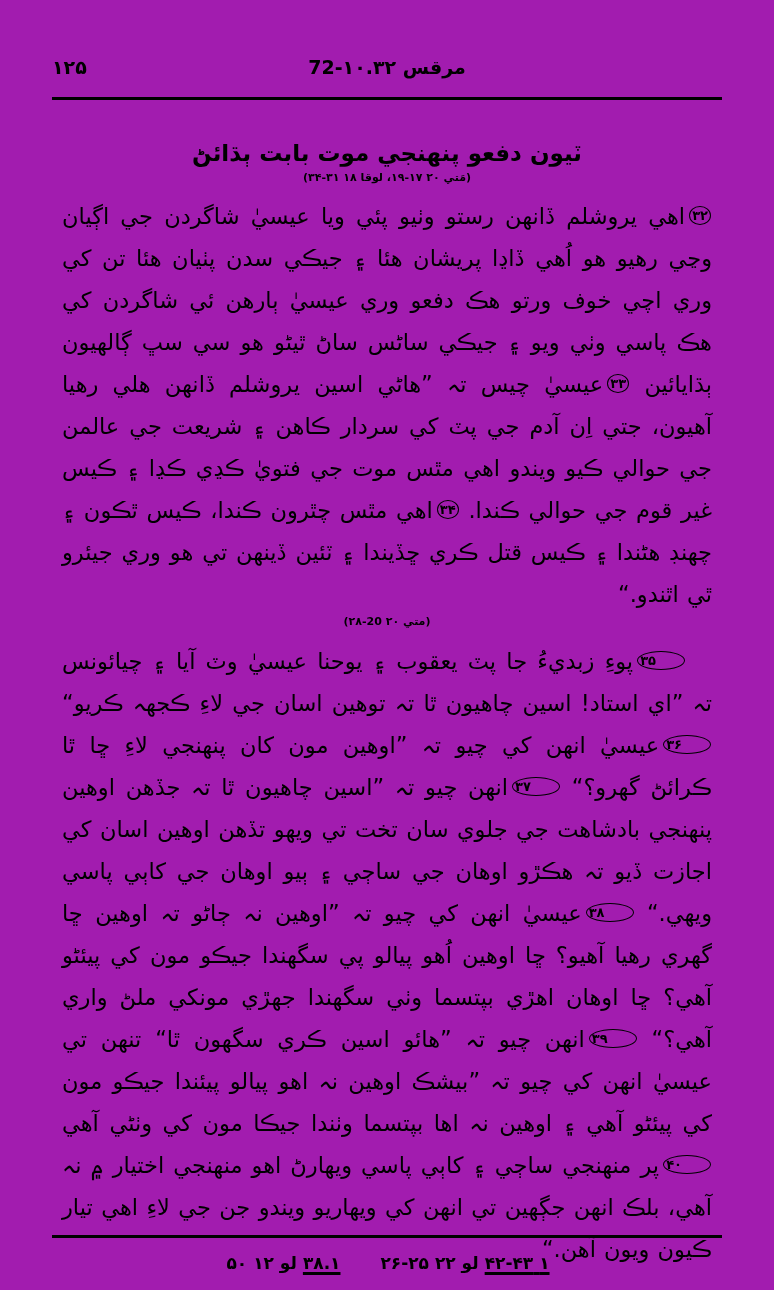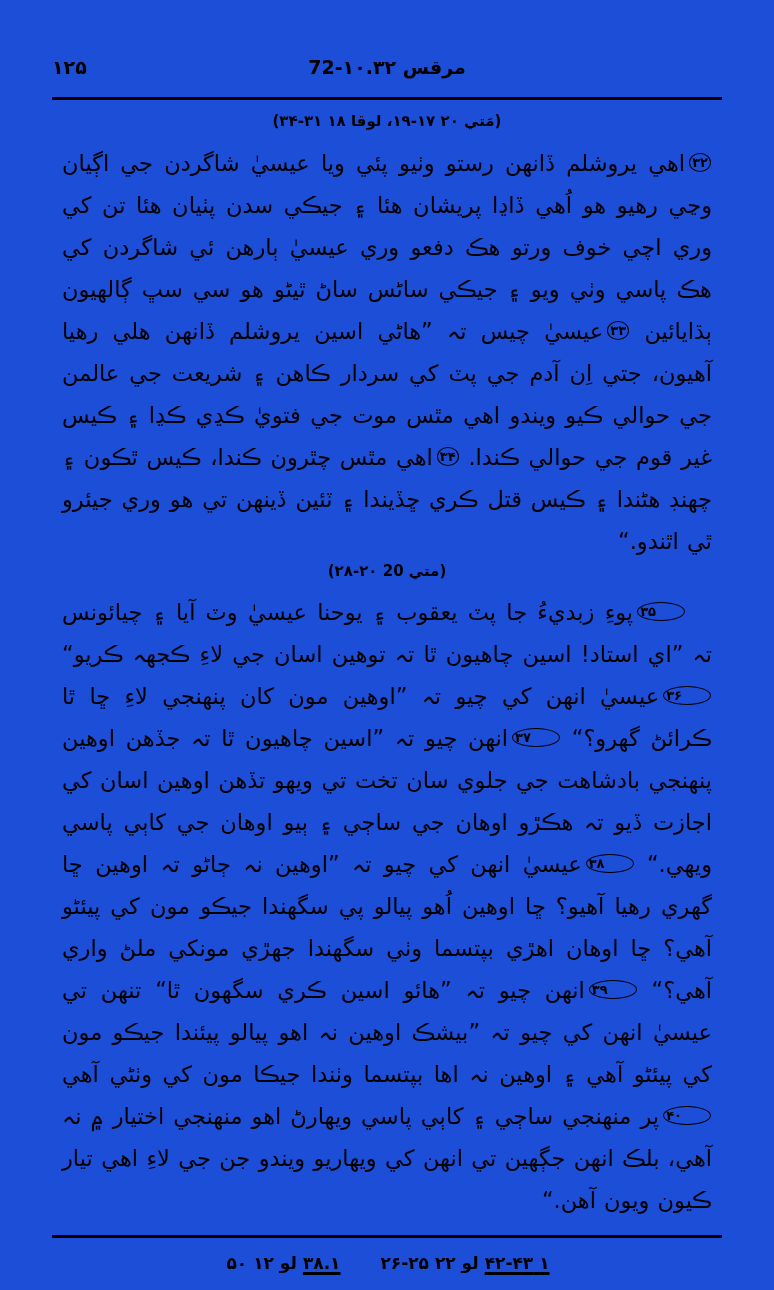--- a/index.html
+++ b/index.html
@@ -10,21 +10,21 @@
   }
   body {
     font-family: "DejaVu Sans", sans-serif;
     color: #000000;
   }
   .page {
     position: relative;
     width: 774px;
     height: 1290px;
     margin: 0 auto;
-    background: #1d4ed8;
+    background: #a21caf;
     overflow: hidden;
     box-sizing: border-box;
   }
 
   
   .running-head {
     position: absolute;
     top: 52px;
     left: 52px;
     right: 52px;
@@ -87,21 +87,21 @@
     font-weight: 700;
     line-height: 1.35;
     margin: 0 0 2px 0;
     padding-top: 16px;
     letter-spacing: 0.2px;
   }
   .section-heading.first { padding-top: 26px; }
   .section-ref {
     text-align: center;
     text-align-last: center;
-    font-size: 15px;
+    font-size: 11px;
     font-weight: 700;
     line-height: 1.3;
     margin: 0 0 10px 0;
     letter-spacing: 0.5px;
   }
 
   
   .para {
     font-size: 22.5px;
     line-height: 42px;
@@ -164,25 +164,26 @@
 <div class="page">
 
   <div class="running-head">
     <div class="rh-page">۱۲۵</div>
     <div class="rh-ref">مرقس ۱۰.۳۲-72</div>
   </div>
   <div class="rule-top"></div>
 
   <div class="content">
 
+    <div class="section-heading first">ٽيون دفعو پنهنجي موت بابت ٻڌائڻ</div>
     <div class="section-ref">(مَتي ۲۰ ۱۷-۱۹، لوقا ۱۸ ۳۱-۳۴)</div>
 
     <p class="para"><span class="vnum">۳۲</span><span>اهي يروشلم ڏانهن رستو وٺيو پئي ويا  عيسيٰ شاگردن جي اڳيان وڃي رهيو هو  اُهي ڏاڍا پريشان هئا ۽ جيڪي سدن پٺيان هئا تن کي وري اچي خوف ورتو  هڪ دفعو وري عيسيٰ ٻارهن ئي شاگردن کي هڪ پاسي وٺي ويو ۽ جيڪي ساڻس ساڻ ٿيڻو هو سي سڀ ڳالهيون ٻڌايائين</span> <span class="vnum">۳۳</span><span>عيسيٰ چيس تہ ”ھاڻي اسين يروشلم ڏانهن هلي رهيا آهيون، جتي اِن آدم جي پٽ کي سردار ڪاهن ۽ شريعت جي عالمن جي حوالي ڪيو ويندو  اهي مٿس موت جي فتويٰ ڪڍي ڪڍا ۽ ڪيس غير قوم جي حوالي ڪندا.</span> <span class="vnum">۳۴</span><span>اهي مٿس چٿرون ڪندا، ڪيس ٿڪون ۽ چهنڊ هڻندا ۽ ڪيس قتل ڪري ڇڏيندا ۽ ٽئين ڏينهن تي هو وري جيئرو ٿي اٿندو.“</span></p>
 
-    <div class="section-ref">(متي 20 ۲۰-۲۸)</div>
+    <div class="section-ref">(متي ۲۰ 20-۲۸)</div>
 
     <p class="para indent"><span class="vnum">۳۵</span><span>پوءِ زبديءُ جا پٽ يعقوب ۽ يوحنا عيسيٰ وٽ آيا ۽ چيائونس تہ ”اي استاد! اسين چاهيون ٿا تہ توهين اسان جي لاءِ ڪجهہ ڪريو“</span> <span class="vnum">۳۶</span><span>عيسيٰ انهن کي چيو تہ ”اوهين مون کان پنهنجي لاءِ ڇا ٿا ڪرائڻ گهرو؟“</span> <span class="vnum">۳۷</span><span>انهن چيو تہ ”اسين چاهيون ٿا تہ جڏهن اوهين پنهنجي بادشاهت جي جلوي سان تخت تي ويهو تڏهن اوهين اسان کي اجازت ڏيو تہ هڪڙو اوهان جي ساڄي ۽ ٻيو اوهان جي کاٻي پاسي ويهي.“</span> <span class="vnum">۳۸</span><span>عيسيٰ انهن کي چيو تہ ”اوهين نہ ڄاڻو تہ اوهين ڇا گهري رهيا آهيو؟ ڇا اوهين اُهو پيالو پي سگهندا جيڪو مون کي پيئڻو آهي؟ ڇا اوهان اهڙي بپتسما وٺي سگهندا جهڙي مونکي ملڻ واري آهي؟“</span> <span class="vnum">۳۹</span><span>انهن چيو تہ ”هائو اسين ڪري سگهون ٿا“  تنهن تي عيسيٰ انهن کي چيو تہ ”بيشڪ اوهين نہ اهو پيالو پيئندا جيڪو مون کي پيئڻو آهي ۽ اوهين نہ اها بپتسما وٺندا جيڪا مون کي وٺڻي آهي</span> <span class="vnum">۴۰</span><span>پر منهنجي ساڄي ۽ کاٻي پاسي ويهارڻ اهو منهنجي اختيار ۾ نہ آهي، بلڪ انهن جڳهين تي انهن کي ويهاريو ويندو جن جي لاءِ اهي تيار ڪيون ويون آهن.“</span></p>
 
   </div>
 
   <div class="rule-bottom"></div>
 
   <div class="footer-refs">
     <span class="xref-group"><span class="xref-key">۱ ۴۲-۴۳</span><span class="xref-val">لو ۲۲ ۲۵-۲۶</span></span>
     <span class="xref-group"><span class="xref-key">۳۸.۱</span><span class="xref-val">لو ۱۲ ۵۰</span></span>

